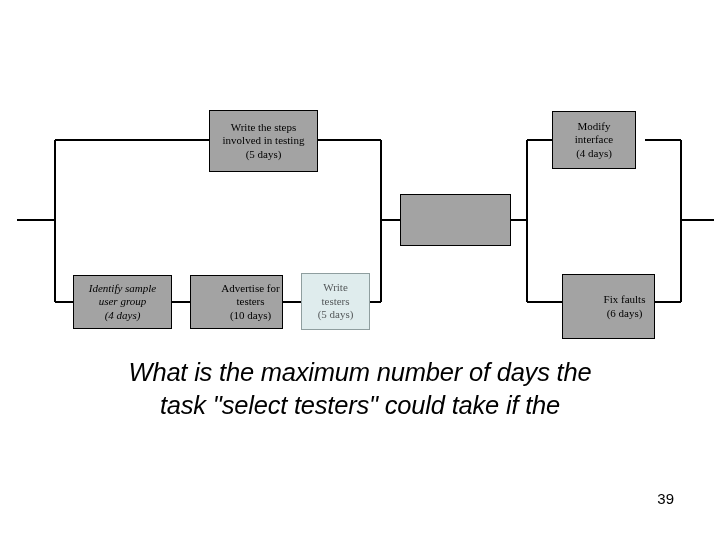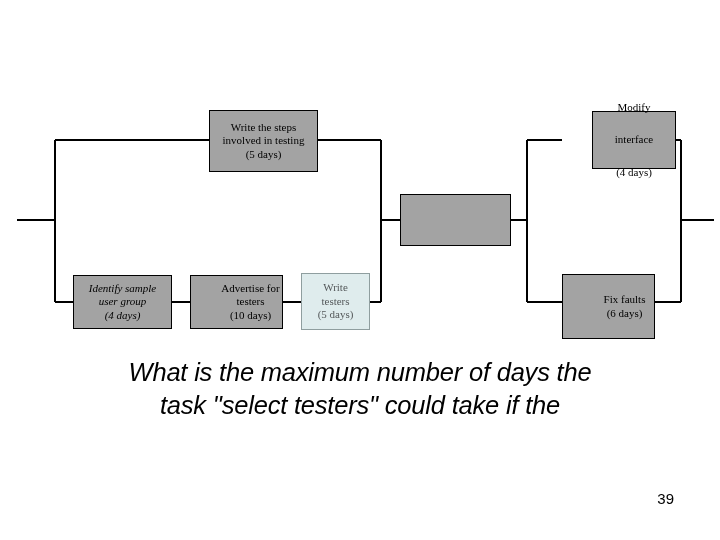--- a/index.html
+++ b/index.html
@@ -137,21 +137,21 @@
         <path d="M681,220 L714,220"></path>
       </g>
     </svg>
 
     <div class="node" style="left:209px; top:110px; width:109px; height:62px;">
       <span class="ln">Write the steps</span>
       <span class="ln">involved in testing</span>
       <span class="ln">(5 days)</span>
     </div>
 
-    <div class="node" style="left:592px; top:111px; width:84px; height:58px;gap:19px;">
+    <div class="node" style="left:552px; top:111px; width:84px; height:58px;">
       <span class="ln">Modify</span>
       <span class="ln">interface</span>
       <span class="ln">(4 days)</span>
     </div>
 
     <div class="node" style="left:400px; top:194px; width:111px; height:52px;">
       <span class="ln"></span>
     </div>
 
     <div class="node" style="left:73px; top:275px; width:99px; height:54px;font-style:italic;">

